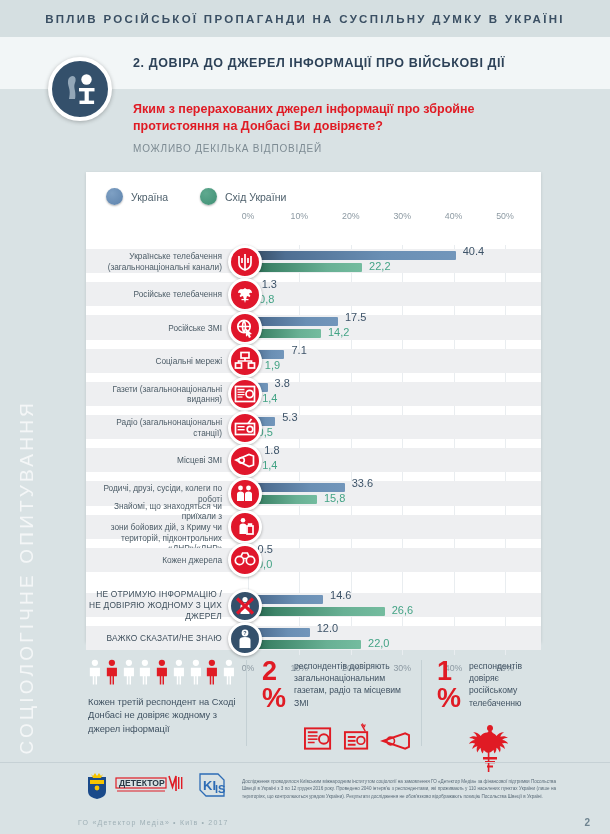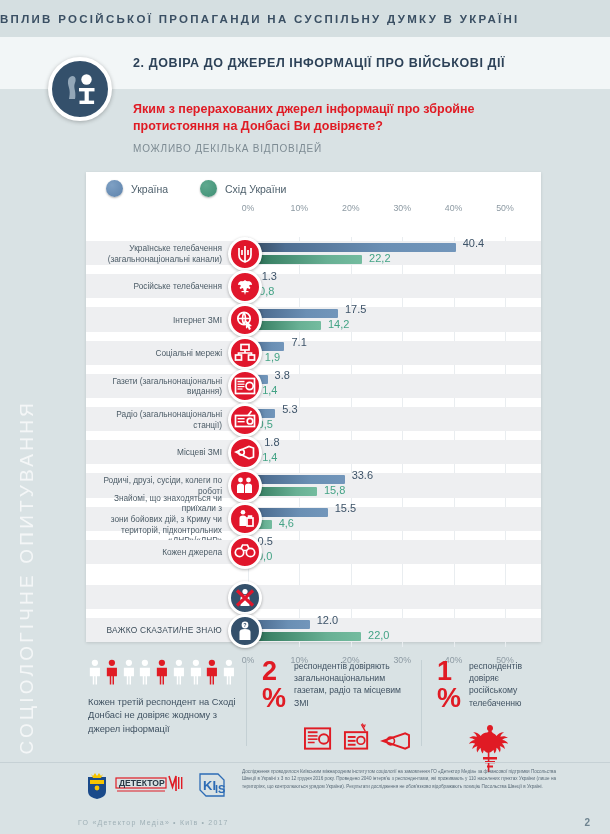--- a/index.html
+++ b/index.html
@@ -6,21 +6,21 @@
   body {
     width: 610px; height: 834px;
     background: #d9e2e4;
     font-family: "Liberation Sans", sans-serif;
     position: relative; overflow: hidden;
   }
   
   .top-banner {
     height: 37px; width: 100%;
     background: #d5dfe1;
-    display: flex; align-items: center; 
+    display: flex; align-items: center; justify-content: center;
   }
   .top-banner .t {
     font-size: 11.5px; font-weight: bold; color: #3a4f63;
     letter-spacing: 2.3px;
   }
   .section-bar {
     height: 52px; width:100%;
     background: #f2f6f7;
     display:flex; align-items:center;
   }
@@ -57,21 +57,21 @@
     font-size: 19px; letter-spacing: 3.2px;
     white-space: nowrap;
   }
   
   .panel {
     position:absolute; left:86px; top:172px;
     width: 455px; height: 470px;
     background:#ffffff;
     box-shadow: 0 1px 3px rgba(0,0,0,.13);
   }
-  .legend { display:flex; align-items:flex-start; padding: 8px 0 0 20px; gap: 1px;}
+  .legend { display:flex; align-items:flex-start; padding: 16px 0 0 20px; gap: 1px;}
   .legend .item { display:flex; align-items:center; gap:8px; }
   .legend .dot { width:17px; height:17px; border-radius:50%; box-shadow: 0 1px 2px rgba(0,0,0,.3);}
   .legend .dot.blue { background: radial-gradient(circle at 35% 30%, #7ea0c4, #5d82ab); }
   .legend .dot.green{ background: radial-gradient(circle at 35% 30%, #5fa98f, #3f8f74); }
   .legend .lab { font-size:10.5px; color:#4d5f6b; }
   .legend .sp { width: 30px; }
 
   .axis-row { position:relative; height:14px; margin-top:6px; }
   .axis-row .tick {
     position:absolute; font-size:8.8px; color:#8d9aa3; transform: translateX(-50%);
@@ -122,21 +122,21 @@
   .sttext { font-size:9.3px; color:#3f5161; line-height:1.45; }
   .bignum { color:#e01b24; font-size:27px; font-weight:bold; line-height:1; }
   .stflex { display:flex; align-items:flex-start; gap:8px; }
   .stflex .desc { font-size:8.6px; color:#3f5161; line-height:1.42; padding-top:2px; }
   .icons-row { display:flex; gap:10px; margin-top:10px; padding-left:42px; align-items:flex-end; }
 
   
   .footline { position:absolute; left:0; right:0; top:762px; height:1px; background:#c6d1d5; }
   .footer {
     position:absolute; left:86px; top:768px; width:470px;
-    display:flex; gap: 12px; align-items:flex-start;
+    display:flex; gap: 12px; align-items:flex-end;
   }
   .logos { display:flex; align-items:center; gap:7px; padding-top:2px; }
   .fineprint { font-size:4.6px; color:#5a6b78; line-height:1.62; width:322px; text-align:justify; }
   .bottombar {
     position:absolute; left:0; right:0; bottom:0; height:24px;
     display:flex; align-items:center; justify-content:space-between;
     padding: 0 20px 0 78px;
   }
   .bottombar .bl { font-size:7px; color:#9fb0b6; letter-spacing:1.2px; }
   .bottombar .pg { font-size:10px; color:#6f8490; font-weight:bold; }
@@ -224,21 +224,21 @@
       </div>
     </div>
         <div class="ricon" style="left:142px;top:32.800000000000004px">
           <svg width="22" height="22" viewBox="0 0 22 22">
             <path d="M11 4 Q13 6 15 5 Q18 6 18 9 Q16 8 15 10 Q17 11 16 13 L13 12 L11 19 L9 12 L6 13 Q5 11 7 10 Q6 8 4 9 Q4 6 7 5 Q9 6 11 4 Z" fill="#ffffff"></path>
             <rect x="7.5" y="15" width="7" height="1.2" fill="#ffffff"></rect>
           </svg>
         </div>
         <div class="stripe" style="top:70.4px;height:24.200000000000003px"></div>
         <div class="row" style="position:absolute;top:66.4px;left:0;right:0;height:33.2px">
-      <div class="labelcell">Інтернет ЗМІ</div>
+      <div class="labelcell">Російське ЗМІ</div>
       <div class="bars">
         <div class="bar blue" style="left:0;top:5.600000000000001px;width:89.94999999999999px"></div>
         <div class="val blue" style="left:96.94999999999999px;top:-0.3999999999999986px">17.5</div>
         <div class="bar green" style="left:0;top:17.6px;width:72.988px"></div>
         <div class="val green" style="left:79.988px;top:14.600000000000001px">14,2</div>
       </div>
     </div>
         <div class="ricon" style="left:142px;top:66px">
           <svg width="22" height="22" viewBox="0 0 22 22">
             <circle cx="10" cy="9.5" r="6.2" stroke="#ffffff" stroke-width="1.7" fill="none"></circle>
@@ -333,26 +333,20 @@
           <svg width="22" height="22" viewBox="0 0 22 22">
             <circle cx="6.5" cy="5" r="2.4" fill="#ffffff"></circle>
             <circle cx="14.5" cy="5" r="2.4" fill="#ffffff"></circle>
             <path d="M3 18 L3 11 Q3 8.4 6.5 8.4 Q10 8.4 10 11 L10 18 Z" fill="#ffffff"></path>
             <path d="M11 18 L11 11 Q11 8.4 14.5 8.4 Q18 8.4 18 11 L18 18 Z" fill="#ffffff"></path>
           </svg>
         </div>
         <div class="stripe" style="top:269.59999999999997px;height:24.200000000000003px"></div>
         <div class="row" style="position:absolute;top:265.59999999999997px;left:0;right:0;height:33.2px">
       <div class="labelcell">Знайомі, що знаходяться чи приїхали з<br>зони бойових дій, з Криму чи територій, підконтрольних «ДНР»/«ЛНР»</div>
-      <div class="bars">
-        <div class="bar blue" style="left:0;top:5.600000000000001px;width:79.67px"></div>
-        <div class="val blue" style="left:86.67px;top:-0.3999999999999986px">15.5</div>
-        <div class="bar green" style="left:0;top:17.6px;width:23.644px"></div>
-        <div class="val green" style="left:30.644px;top:14.600000000000001px">4,6</div>
-      </div>
     </div>
         <div class="ricon" style="left:142px;top:265.2px">
           <svg width="22" height="22" viewBox="0 0 22 22">
             <circle cx="9" cy="4.2" r="2.3" fill="#ffffff"></circle>
             <path d="M5.5 18 L5.5 10 Q5.5 7.4 9 7.4 Q12.5 7.4 12.5 10 L12.5 18 Z" fill="#ffffff"></path>
             <rect x="13" y="10" width="6" height="8" stroke="#ffffff" stroke-width="1.7" fill="none"></rect>
             <path d="M14.6 10 L14.6 8.2 L17.4 8.2 L17.4 10" stroke="#ffffff" stroke-width="1.7" fill="none"></path>
           </svg>
         </div>
         <div class="stripe" style="top:302.79999999999995px;height:24.200000000000003px"></div>
@@ -366,20 +360,29 @@
       </div>
     </div>
         <div class="ricon" style="left:142px;top:298.4px">
           <svg width="22" height="22" viewBox="0 0 22 22">
             <circle cx="5.5" cy="11.5" r="4.2" stroke="#ffffff" stroke-width="1.7" fill="none"></circle>
             <circle cx="16.5" cy="11.5" r="4.2" stroke="#ffffff" stroke-width="1.7" fill="none"></circle>
             <path d="M9.2 9.5 L12.8 9.5 M7 7.4 L8.6 4 L13.4 4 L15 7.4" stroke="#ffffff" stroke-width="1.7" fill="none"></path>
           </svg>
         </div>
         <div class="stripe" style="top:347.99999999999994px;height:24.200000000000003px"></div>
+        <div class="row caps" style="position:absolute;top:343.99999999999994px;left:0;right:0;height:33.2px">
+      <div class="labelcell">НЕ ОТРИМУЮ ІНФОРМАЦІЮ /<br>НЕ ДОВІРЯЮ ЖОДНОМУ З ЦИХ ДЖЕРЕЛ</div>
+      <div class="bars">
+        <div class="bar blue" style="left:0;top:5.600000000000001px;width:75.044px"></div>
+        <div class="val blue" style="left:82.044px;top:-0.3999999999999986px">14.6</div>
+        <div class="bar green" style="left:0;top:17.6px;width:136.72400000000002px"></div>
+        <div class="val green" style="left:143.72400000000002px;top:14.600000000000001px">26,6</div>
+      </div>
+    </div>
         <div class="ricon dark" style="left:142px;top:343.59999999999997px">
           <svg width="22" height="22" viewBox="0 0 22 22">
             <circle cx="11" cy="4.6" r="2.6" fill="#ffffff"></circle>
             <path d="M6.5 19 L6.5 11 Q6.5 8 11 8 Q15.5 8 15.5 11 L15.5 19 Z" fill="#ffffff"></path>
             <path d="M3 3.5 L19 18.5 M19 3.5 L3 18.5" stroke="#e0162b" stroke-width="3.2" fill="none"></path>
           </svg>
         </div>
         <div class="stripe" style="top:381.19999999999993px;height:24.200000000000003px"></div>
         <div class="row caps" style="position:absolute;top:377.19999999999993px;left:0;right:0;height:33.2px">
       <div class="labelcell">ВАЖКО СКАЗАТИ/НЕ ЗНАЮ</div>

